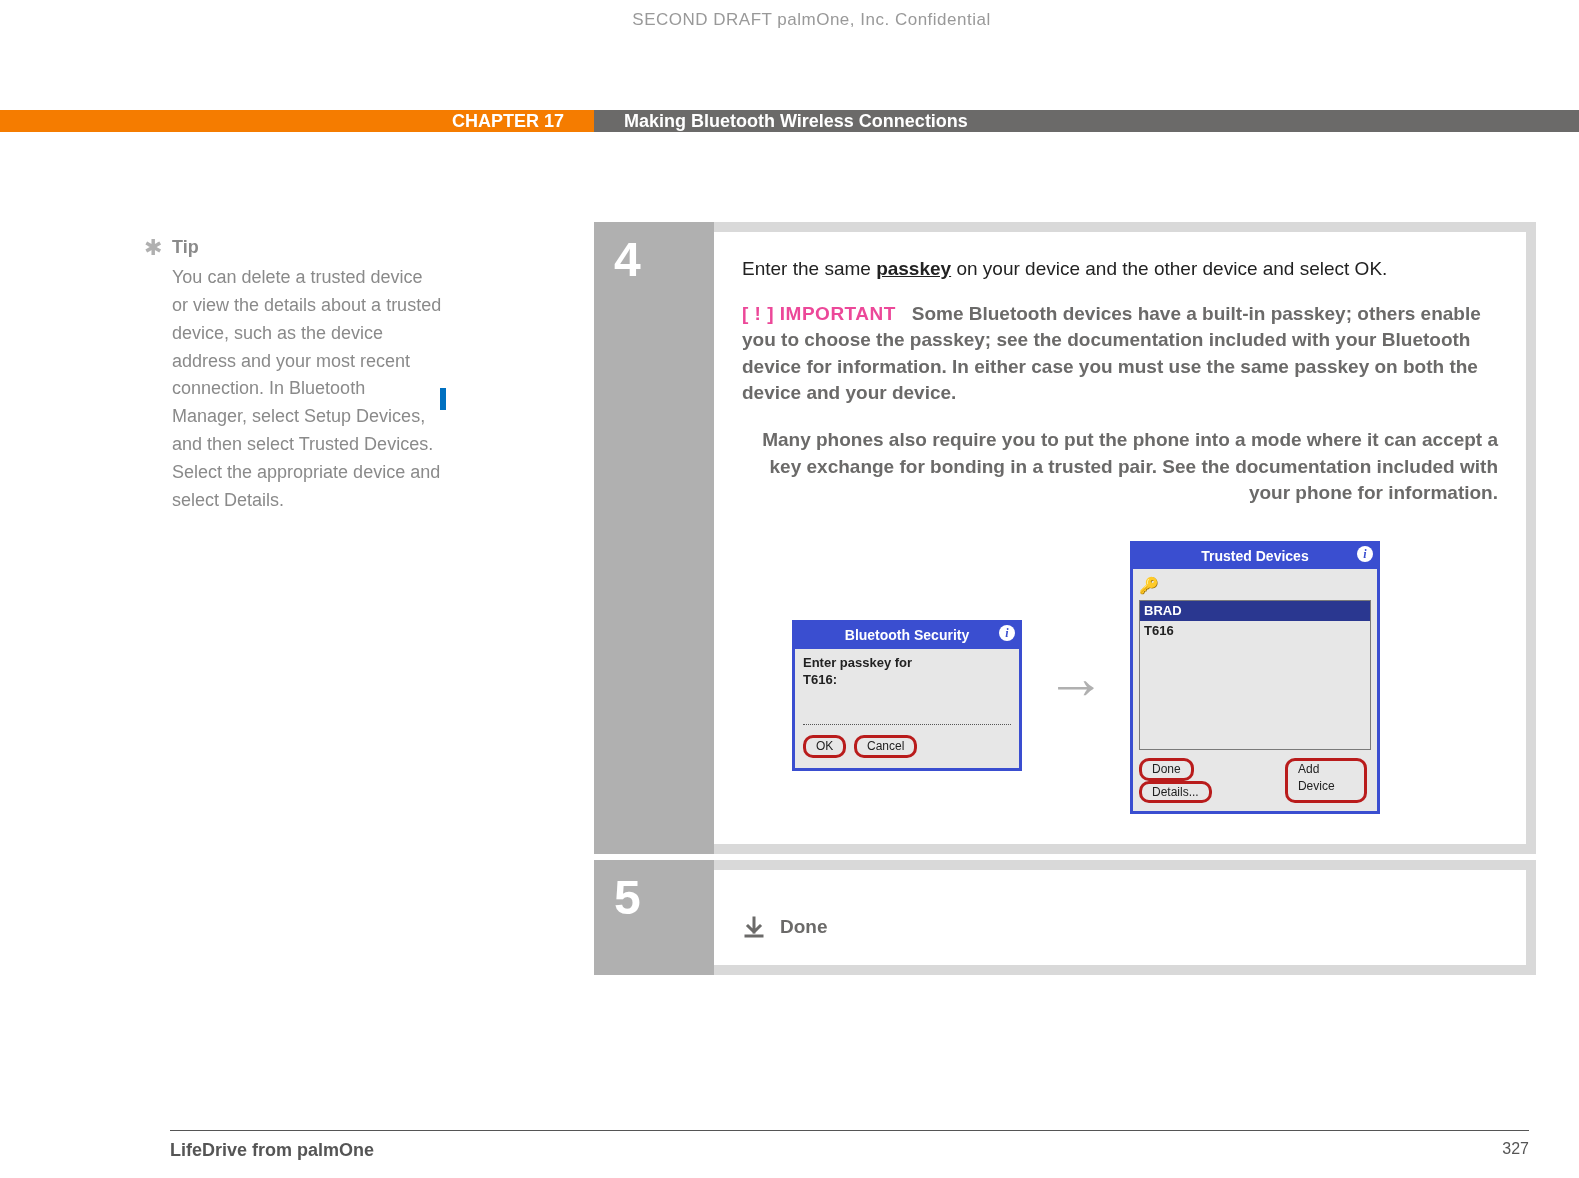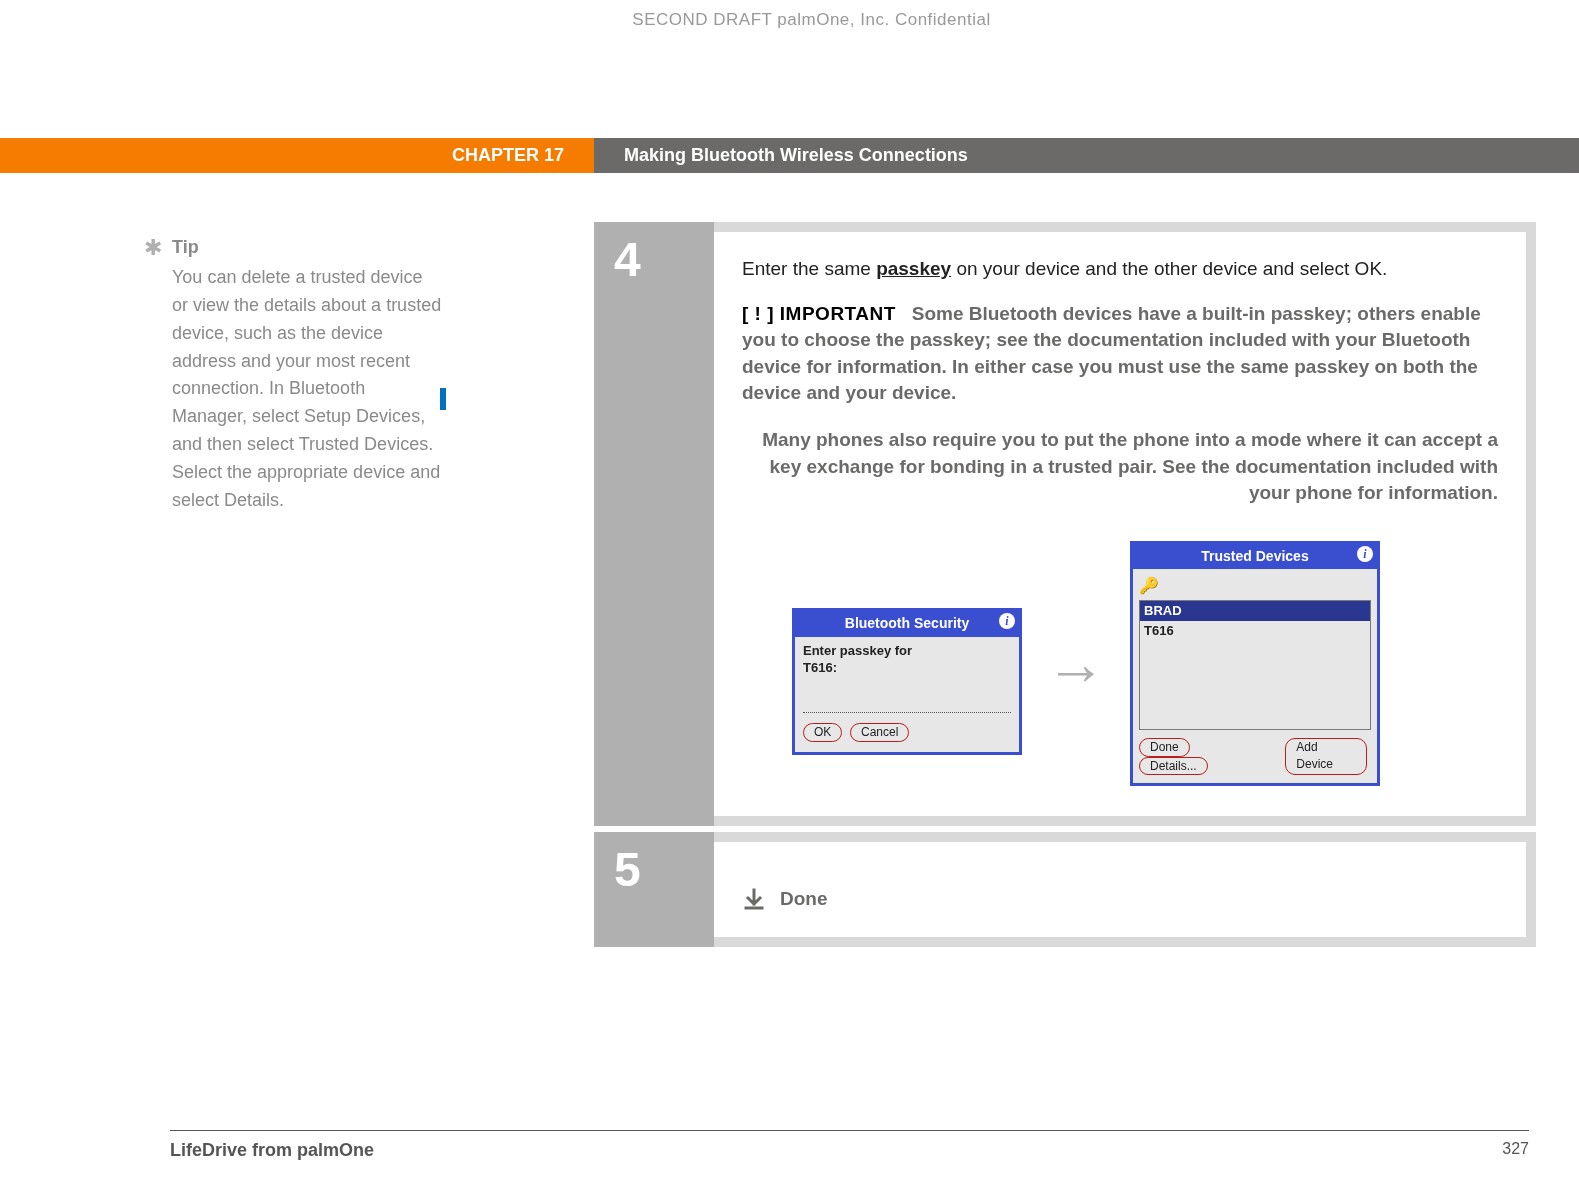--- a/index.html
+++ b/index.html
@@ -20,22 +20,21 @@
     font-size: 17px;
     letter-spacing: 0.5px;
     padding-left: 44px;
   }
   .chapter-bar {
     position: absolute;
     top: 110px;
     left: 0;
     right: 0;
     display: flex;
-    height: 35px;
-    margin-top: 28px;
+    height: 22px;
   }
   .chapter-orange {
     background: #f57c00;
     width: 594px;
     display: flex;
     align-items: center;
     padding-right: 30px;
     justify-content: flex-end;
   }
   .chapter-orange span { color: #fff; font-weight: bold; font-size: 18px; }
@@ -100,21 +99,21 @@
   .step-body {
     flex: 1;
     background: #fff;
     border: 10px solid #d9d9d9;
     border-left: none;
     padding: 24px 28px 24px 28px;
     font-size: 19px;
     line-height: 1.4;
   }
   .step4-body { padding-bottom: 30px; }
-  .important-tag { color: #000000; font-weight: bold; letter-spacing: 0.5px;}
+  .important-tag { color: #ec4899; font-weight: bold; letter-spacing: 0.5px;}
   .brkt { font-weight: bold; }
   .gray-bold { color: #6b6a69; font-weight: bold; }
   .passkey { font-weight: bold; text-decoration: underline; cursor: pointer; }
 
   .screens-row {
     display: flex;
     align-items: center;
     gap: 24px;
     margin-top: 34px;
     padding-left: 50px;
@@ -151,21 +150,21 @@
   .bt-security { width: 230px; margin-top: 36px; }
   .bt-sec-body { padding: 6px 8px 10px 8px; }
   .passkey-prompt { font-weight: bold; line-height: 1.3; }
   .dotted-line {
     border-bottom: 1px dotted #555;
     height: 36px;
     margin-bottom: 10px;
   }
   .pill-btn {
     display: inline-block;
-    border: 1px solid #b91c1c;
+    border: 3px solid #b91c1c;
     border-radius: 10px;
     padding: 0px 10px;
     background: #e7e7e7;
     font-size: 12px;
     margin-right: 4px;
     cursor: pointer;
   }
   .arrow-big {
     font-size: 60px;
     color: #b0b0b0;
@@ -175,21 +174,21 @@
   .trusted-body { padding: 4px 6px 8px 6px; }
   .key-icon {
     display: inline-block;
     font-size: 16px;
     color: #c9a227;
     padding: 2px 0;
   }
   .list-box {
     background: #e7e7e7;
     border: 1px solid #7a7a7a;
-    height: 130px;
+    height: 150px;
     font-size: 13px;
     overflow: hidden;
   }
   .list-sel {
     background: #2a3790;
     color: #fff;
     padding: 1px 4px;
     font-weight: bold;
   }
   .list-item { padding: 1px 4px; font-weight: bold;}

